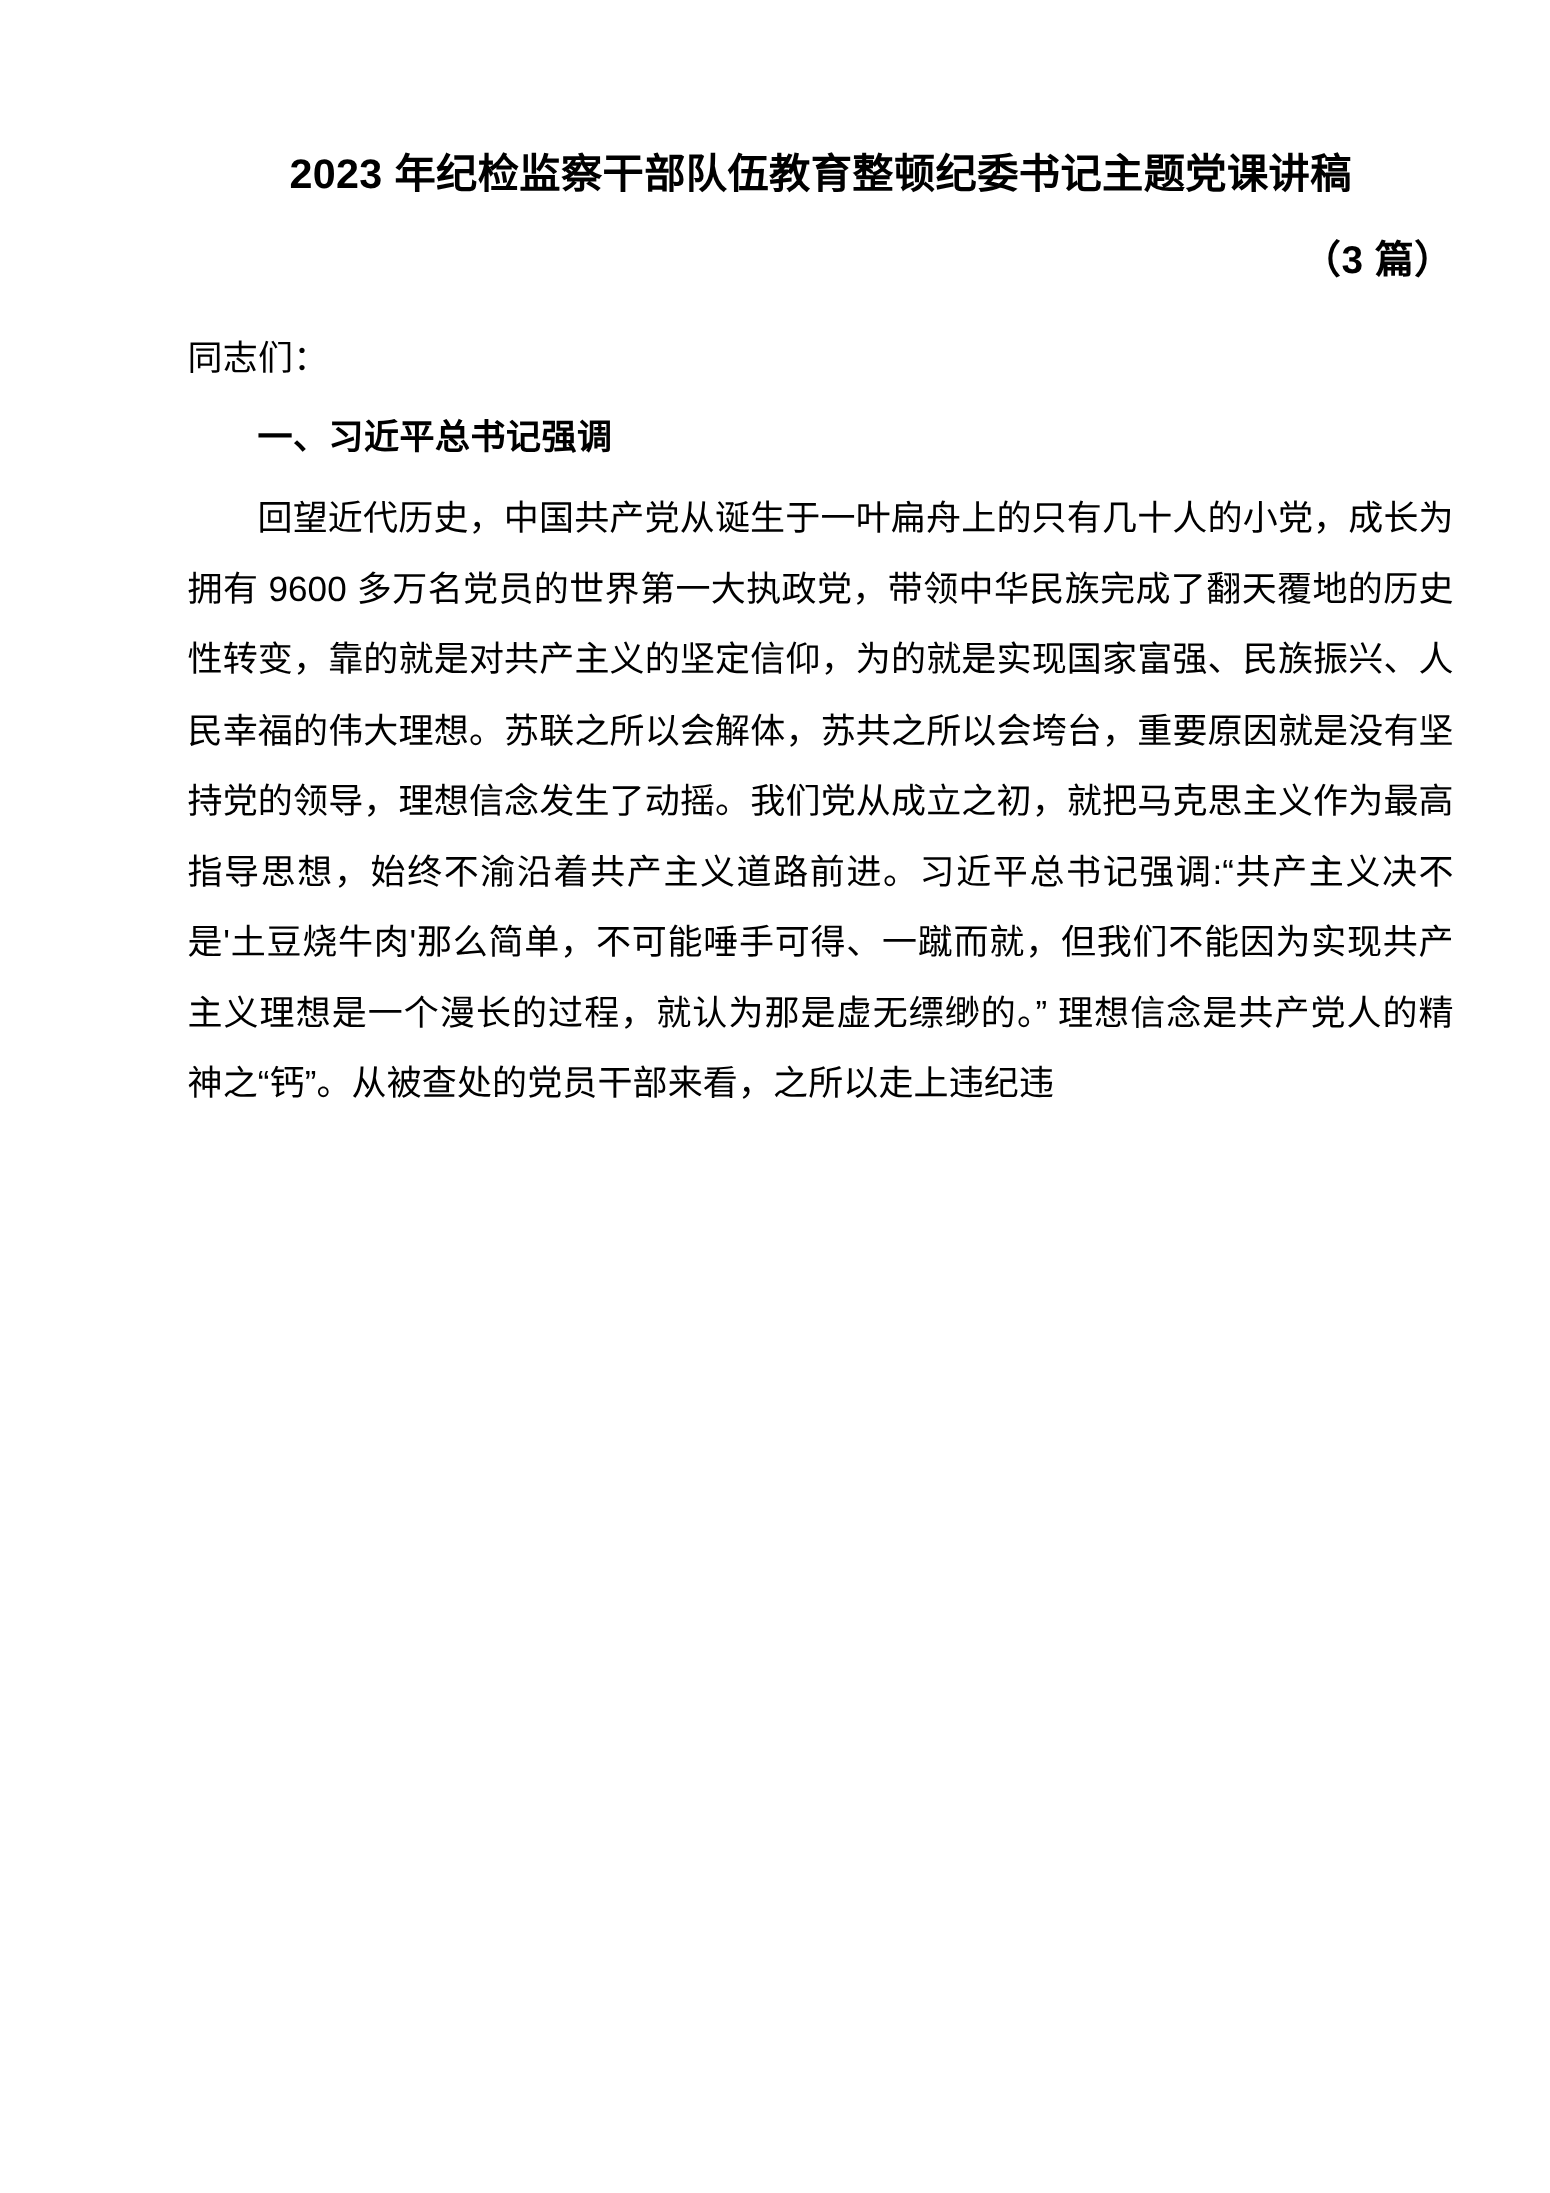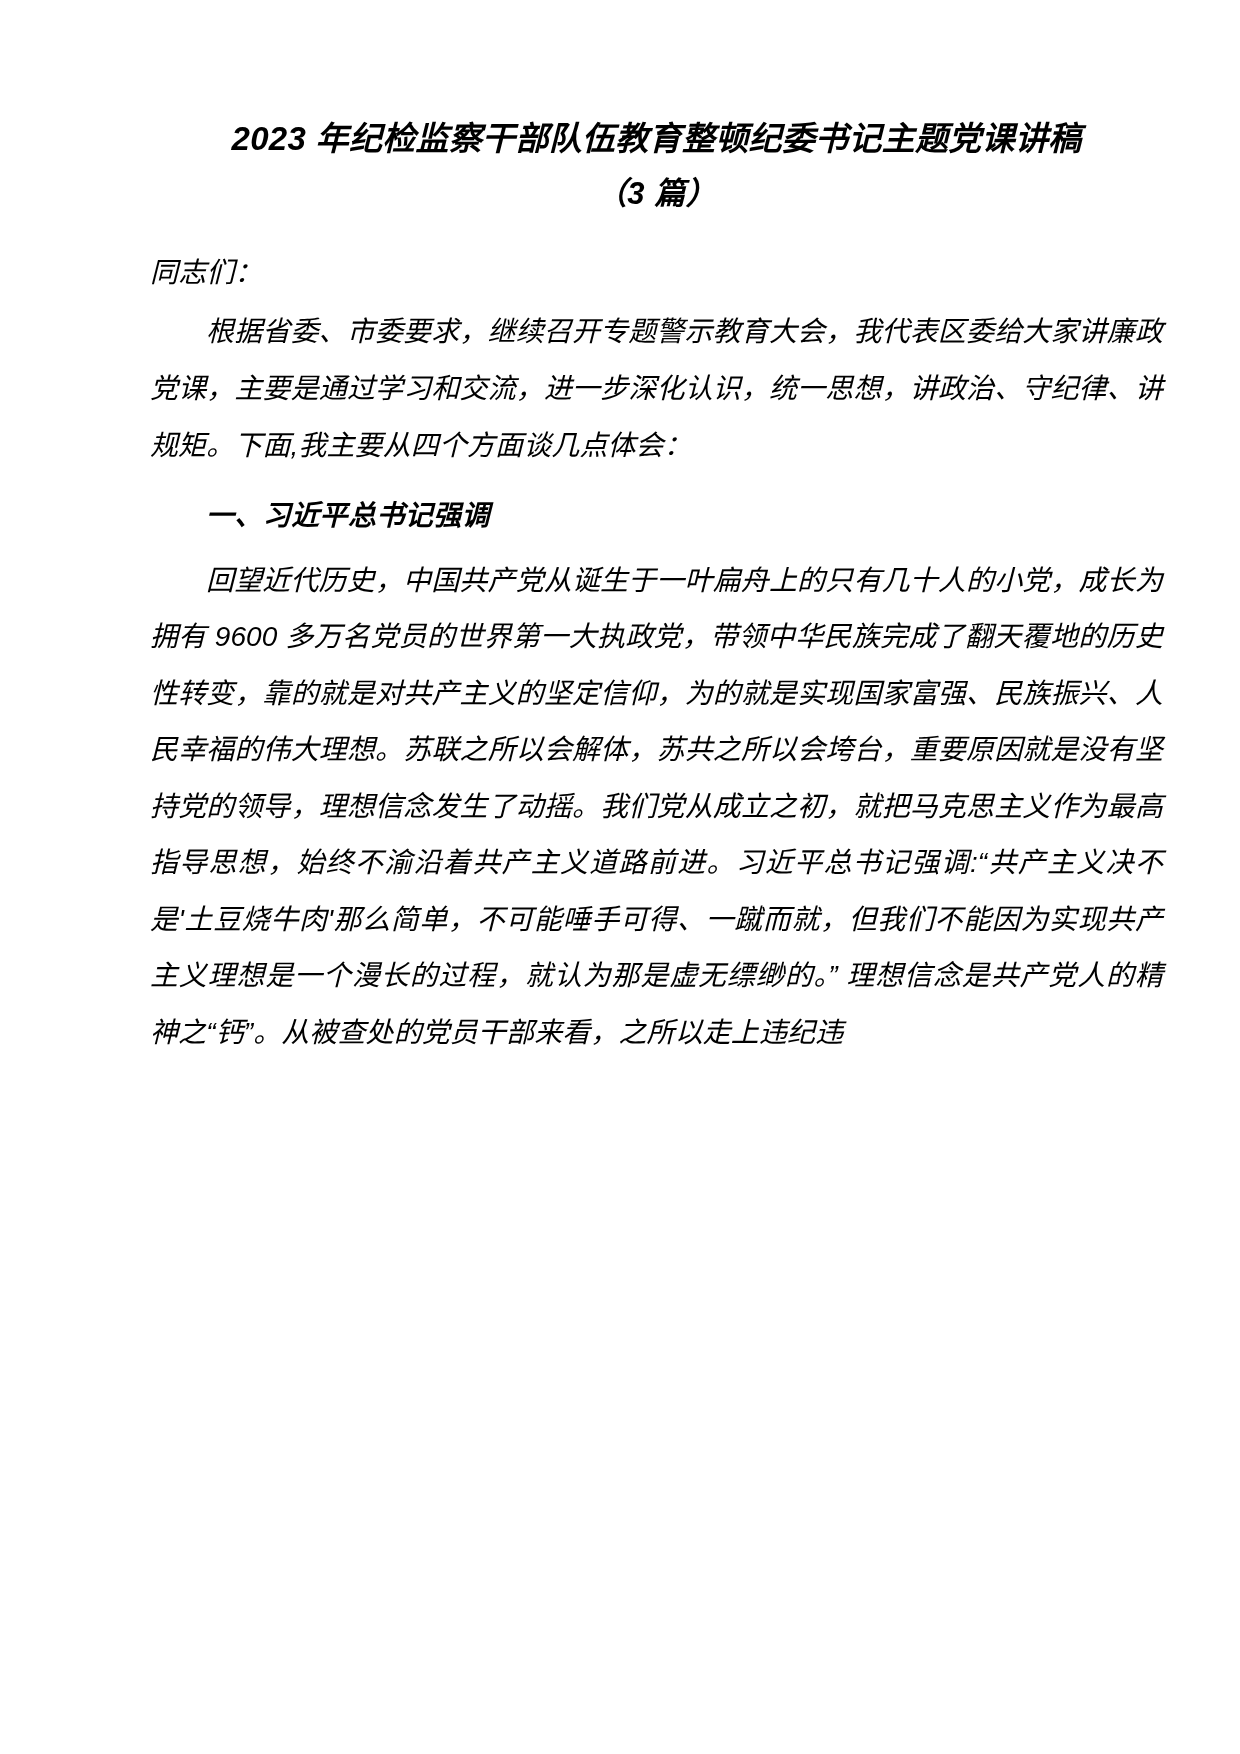--- a/index.html
+++ b/index.html
@@ -17,43 +17,42 @@
     -webkit-font-smoothing: antialiased;
   }
 
   .page {
     position: relative;
     width: 1240px;
     height: 1276px;
     background: #ffffff;
     box-sizing: border-box;
     padding: 112px 77px 0 150px;
-    font-style: italic;
   }
 
   
   .doc-title {
     font-size: 33px;
     font-weight: 700;
     text-align: center;
     line-height: 1.62;
     letter-spacing: 0.3px;
     margin: 0;
     word-break: break-all;
   }
   .doc-title .line {
     display: block;
   }
 
   .doc-count {
     font-size: 31px;
     font-weight: 700;
-    text-align: center;
+    text-align: right;
     line-height: 1.6;
-    margin: 4px 0 0 0;
+    margin: 18px 0 0 0;
     letter-spacing: 0.5px;
   }
 
   .doc-section-no {
     font-size: 30px;
     font-weight: 700;
     text-align: center;
     line-height: 1.6;
     margin: 20px 0 0 0;
     letter-spacing: 1px;
@@ -100,19 +99,18 @@
 
   <h1 class="doc-title">
     <span class="line">2023 年纪检监察干部队伍教育整顿纪委书记主题党课讲稿</span>
   </h1>
 
   <div class="doc-count">（3 篇）</div>
 
 
   <p class="salutation">同志们：</p>
 
-  <p class="para">根据省委、市委要求，继续召开专题警示教育大会，我代表区委给大家讲廉政党课，主要是通过学习和交流，进一步深化认识，统一思想，讲政治、守纪律、讲规矩。下面,我主要从四个方面谈几点体会：</p>
 
   <h2 class="heading-2">一、习近平总书记强调</h2>
 
   <p class="para para-last">回望近代历史，中国共产党从诞生于一叶扁舟上的只有几十人的小党，成长为拥有 9600 多万名党员的世界第一大执政党，带领中华民族完成了翻天覆地的历史性转变，靠的就是对共产主义的坚定信仰，为的就是实现国家富强、民族振兴、人民幸福的伟大理想。苏联之所以会解体，苏共之所以会垮台，重要原因就是没有坚持党的领导，理想信念发生了动摇。我们党从成立之初，就把马克思主义作为最高指导思想，始终不渝沿着共产主义道路前进。习近平总书记强调:“共产主义决不是'土豆烧牛肉'那么简单，不可能唾手可得、一蹴而就，但我们不能因为实现共产主义理想是一个漫长的过程，就认为那是虚无缥缈的。” 理想信念是共产党人的精神之“钙”。从被查处的党员干部来看，之所以走上违纪违</p>
 
 </div>
 
 </body></html>

